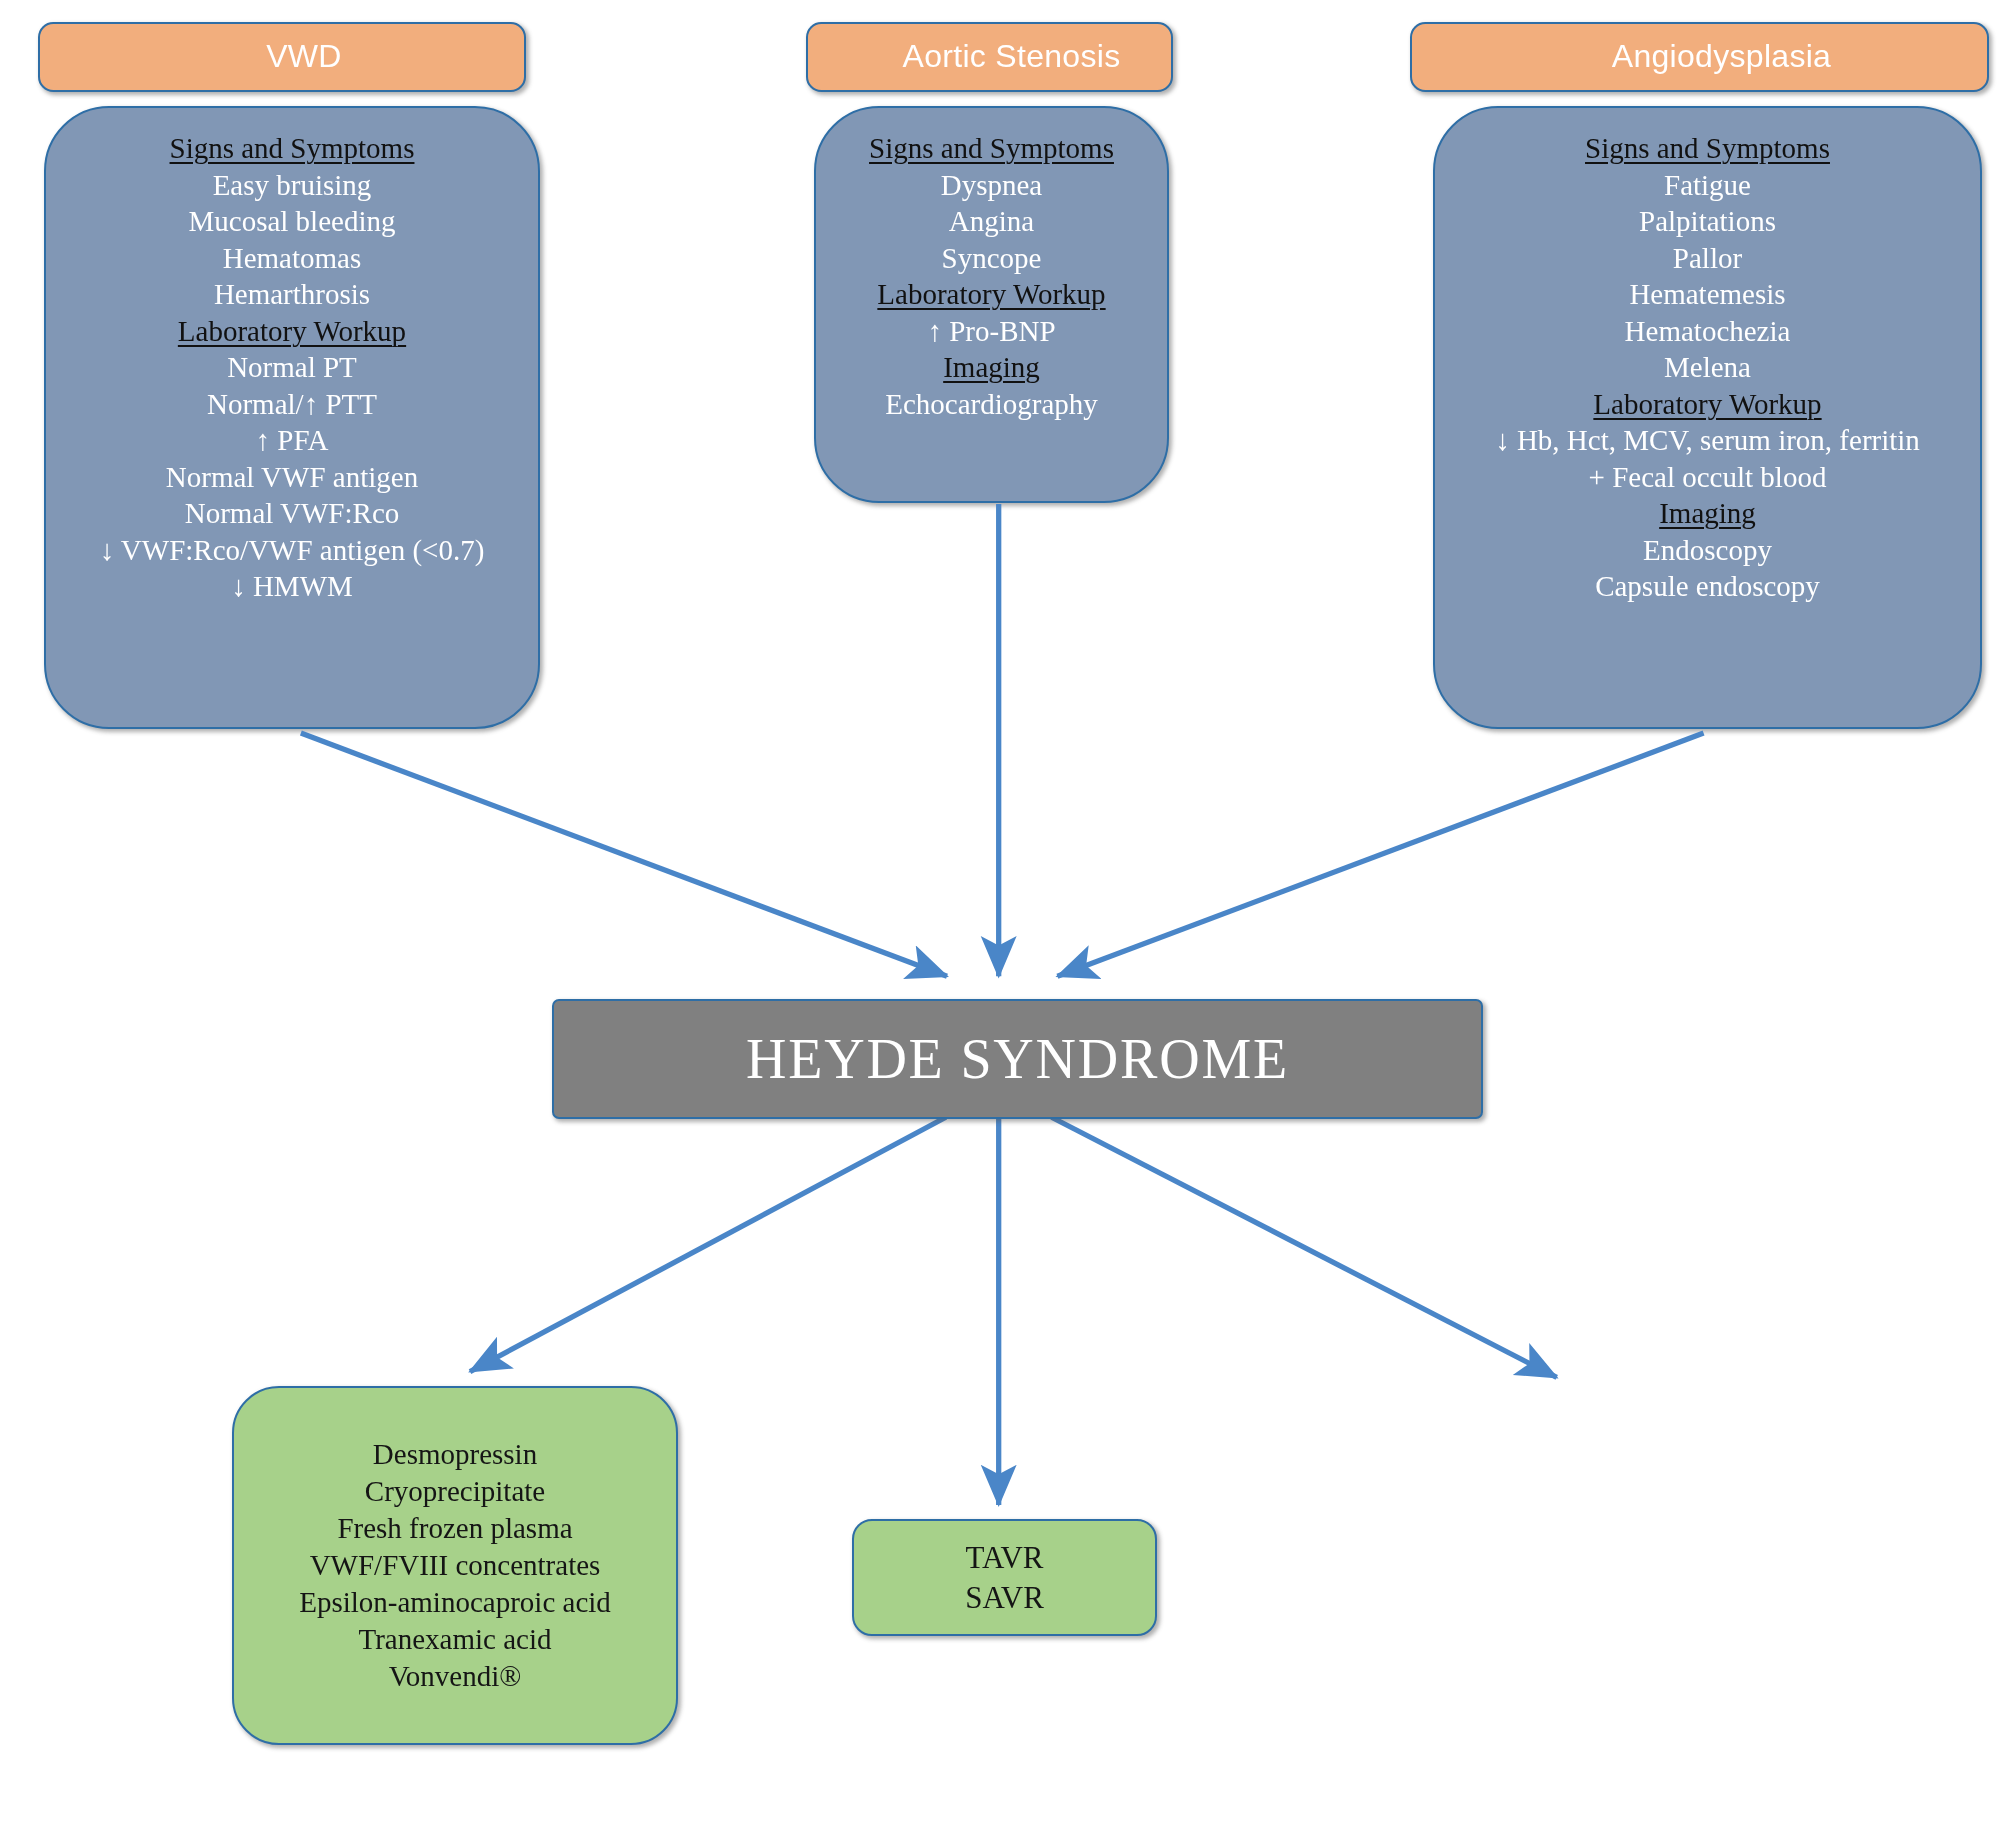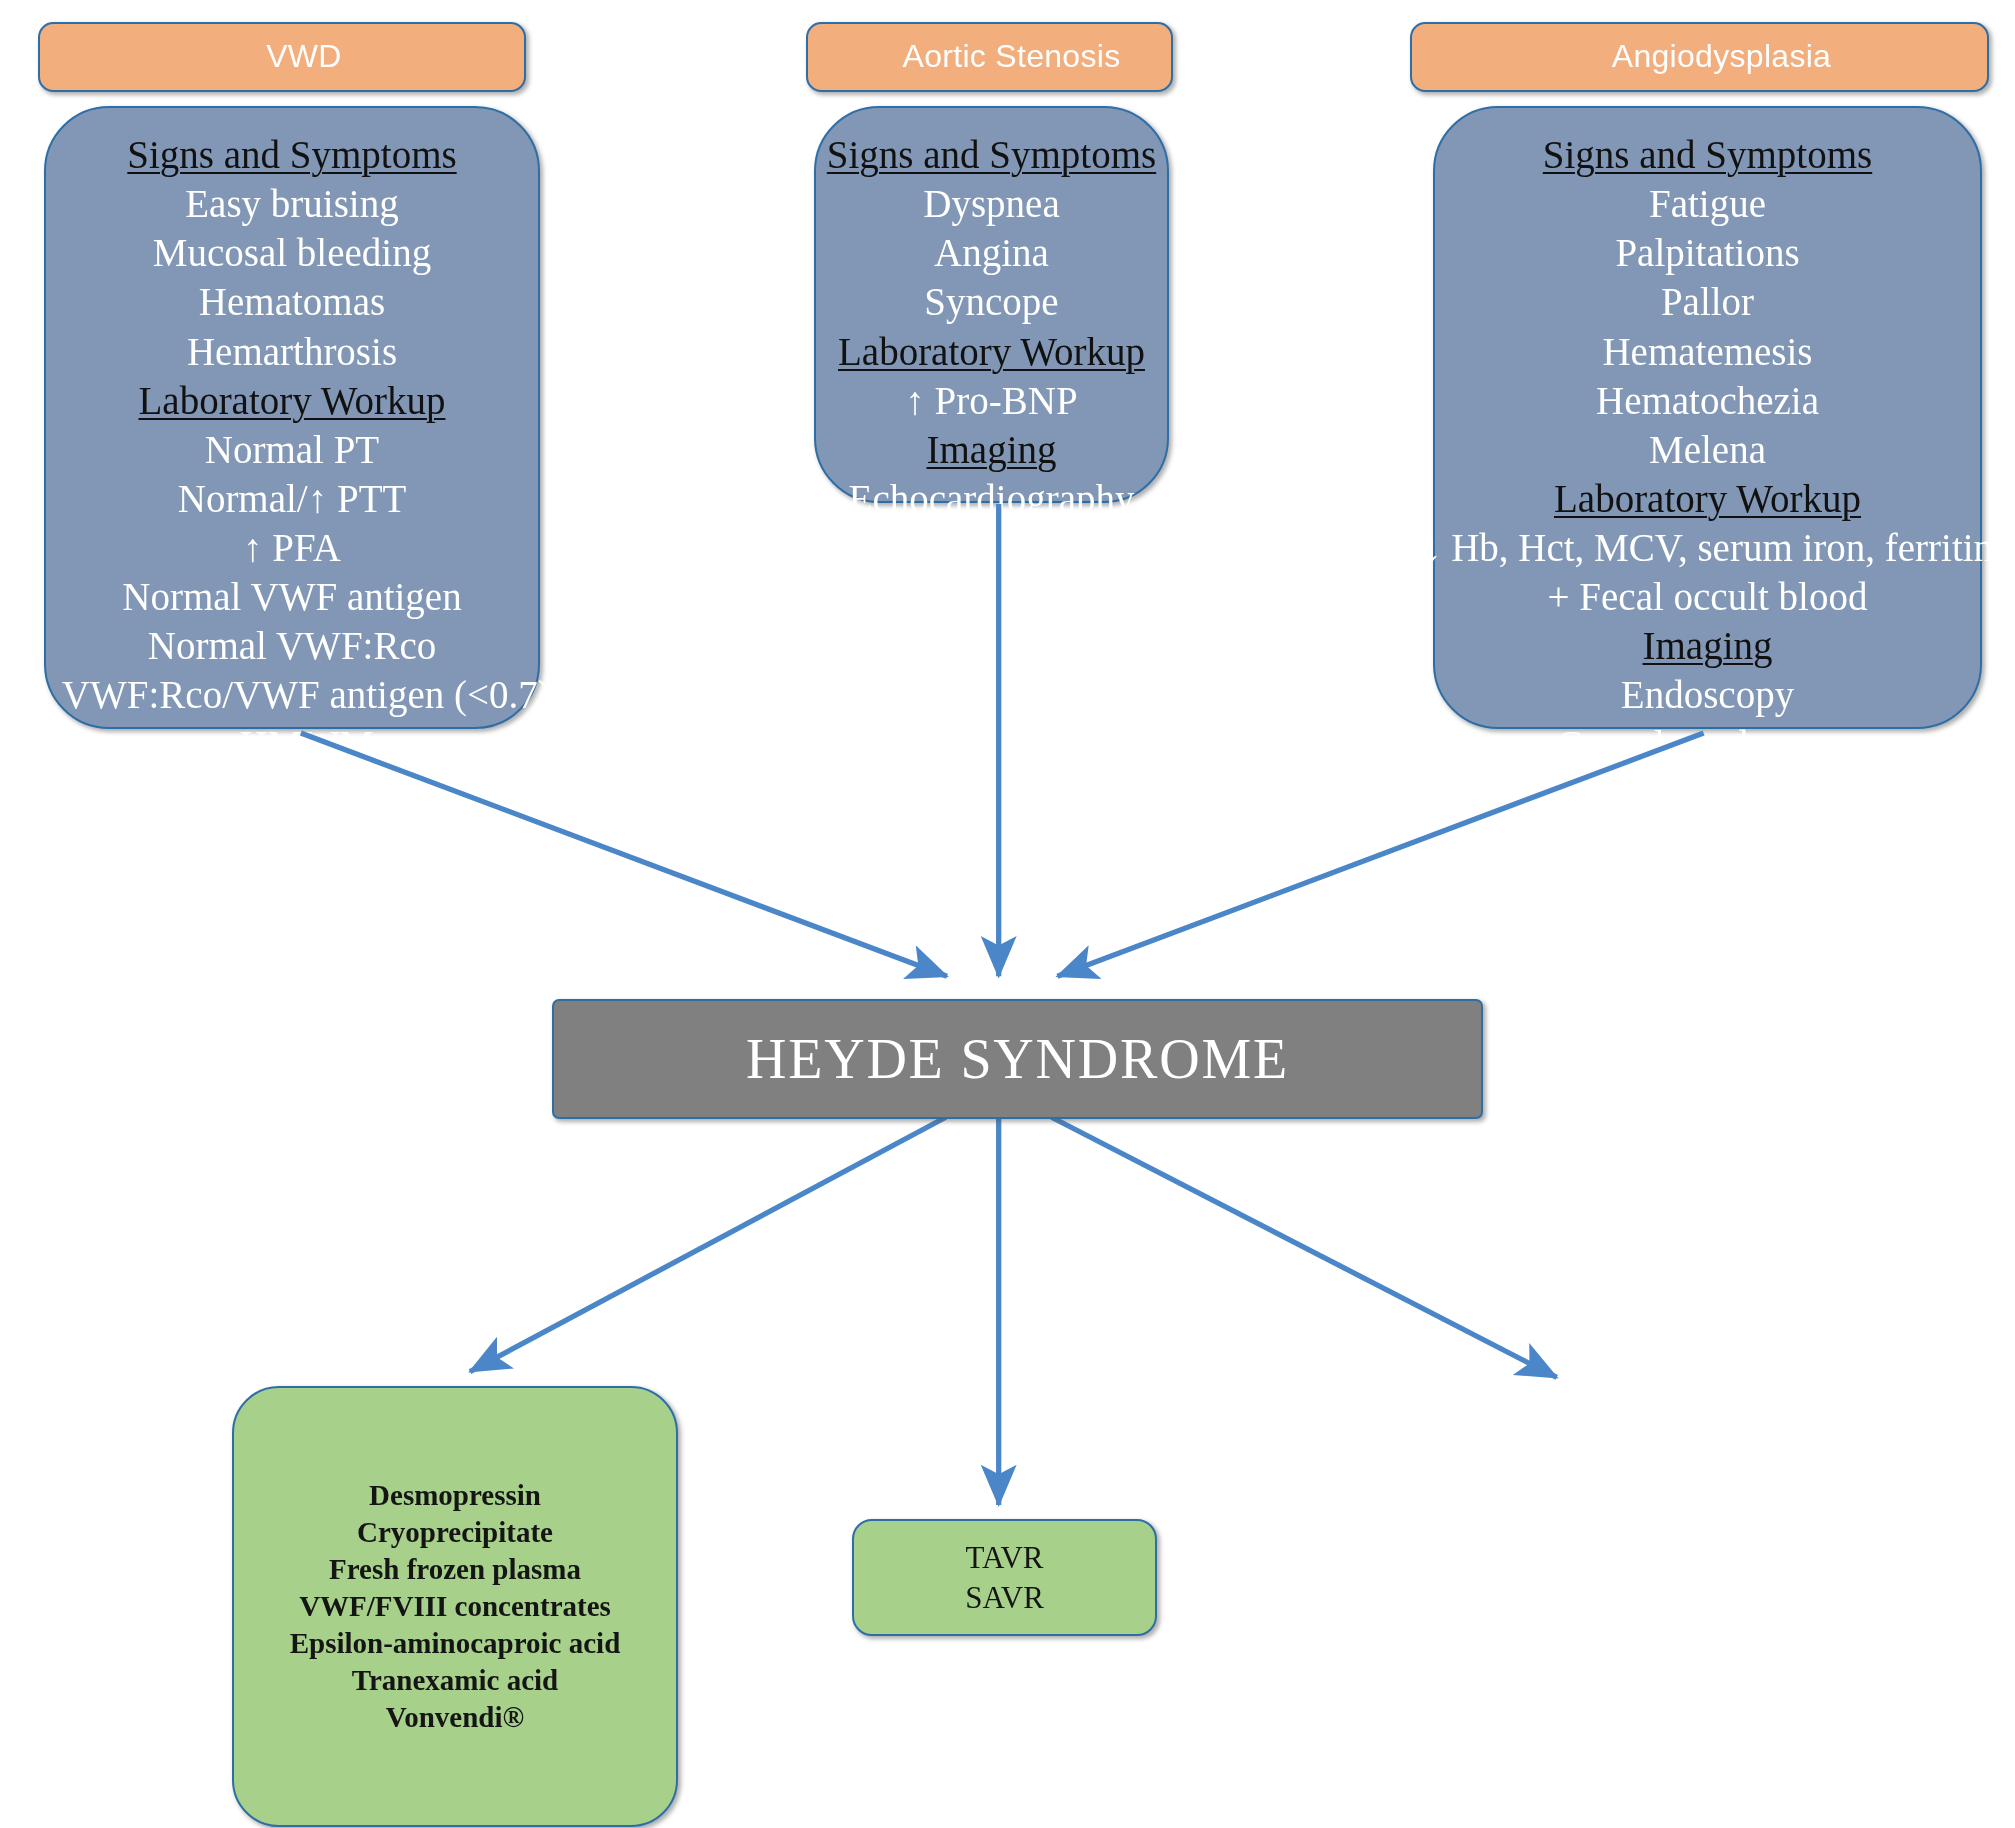--- a/index.html
+++ b/index.html
@@ -48,21 +48,21 @@
     background: #8197B5;
     border-radius: 65px;
     padding: 22px 15.3px 17.6px 15.3px;
     display: flex;
     flex-direction: column;
     align-items: center;
     z-index: 2;
   }
   .panel .line {
     color: #ffffff;
-    font-size: 39px;
+    font-size: 29px;
     line-height: 1.26;
     text-align: center;
     white-space: nowrap;
   }
   .panel .head {
     color: #111111;
     text-decoration: underline;
     text-decoration-thickness: 1.8px;
     text-underline-offset: 3.5px;
   }
@@ -197,21 +197,21 @@
     <div class="line">+ Fecal occult blood</div>
     <div class="line head">Imaging</div>
     <div class="line">Endoscopy</div>
     <div class="line">Capsule endoscopy</div>
   </div>
 
   <div class="node central" id="central-node" style="left:552px; top:999px; width:931px; height:120px;">
     <span class="central-label">HEYDE SYNDROME</span>
   </div>
 
-  <div class="node treat" id="treat-left" style="left:232px; top:1386px; width:446px; height:441px;font-weight:bold;">
+  <div class="node treat" id="treat-left" style="left:232px; top:1386px; width:446px; height:359px;">
     <div class="line">Desmopressin</div>
     <div class="line">Cryoprecipitate</div>
     <div class="line">Fresh frozen plasma</div>
     <div class="line">VWF/FVIII concentrates</div>
     <div class="line">Epsilon-aminocaproic acid</div>
     <div class="line">Tranexamic acid</div>
     <div class="line">Vonvendi®</div>
   </div>
 
   <div class="node treat" id="treat-mid" style="left:852px; top:1519px; width:305px; height:117px;">

